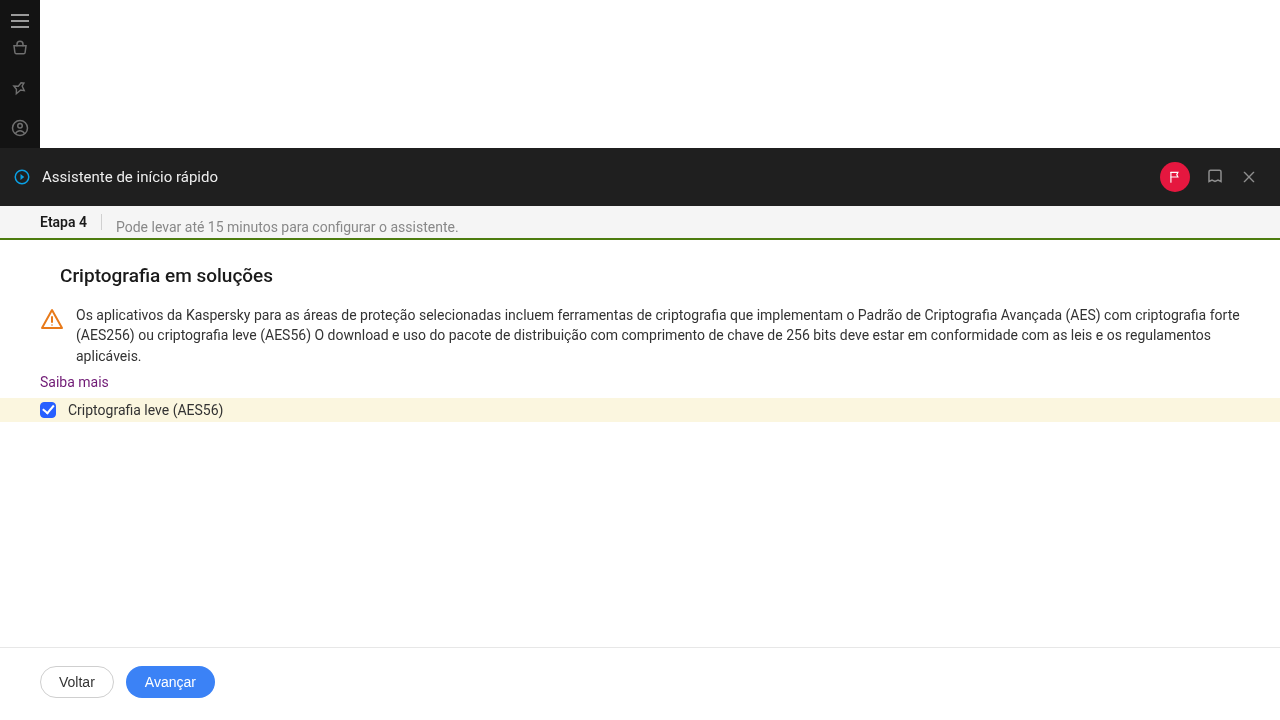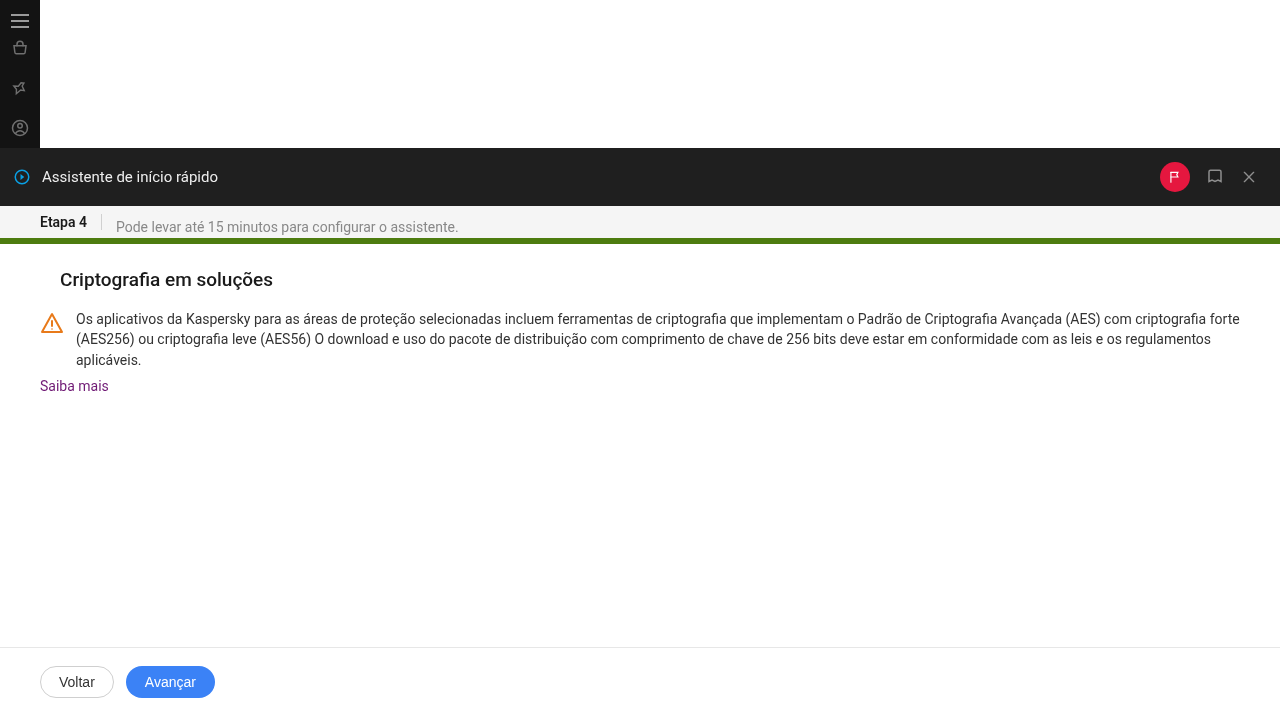--- a/index.html
+++ b/index.html
@@ -19,21 +19,21 @@
 
   
   .titlebar { height: 58px; background: #1f1f1f; display:flex; align-items:center; padding: 0 14px 0 12px; color:#fff; }
   .tb-logo { width: 20px; height: 20px; margin-right: 10px; display:flex; align-items:center; justify-content:center; }
   .tb-title { font-size: 15px; font-weight: 400; color: #ededed; }
   .tb-spacer { flex:1; }
   .tb-flag { width: 30px; height: 30px; border-radius: 50%; background:#e5173f; display:flex; align-items:center; justify-content:center; margin-right: 8px; cursor:pointer; }
   .tb-icon { width: 34px; height: 34px; display:flex; align-items:center; justify-content:center; color:#8e8e8e; cursor:pointer; }
 
   
-  .stepbar { height: 26px; background: #f5f5f5; border-bottom: 6px solid #4d7c0f; display:flex; align-items:center; padding: 16px 40px; font-size: 14px; }
+  .stepbar { height: 26px; background: #f5f5f5; border-bottom: 2px solid #4d7c0f; display:flex; align-items:center; padding: 16px 40px; font-size: 14px; }
   .step-label { font-weight: 600; color:#1a1a1a; }
   .step-divider { width:1px; height:16px; background:#d0d0d0; margin: 0 14px; }
   .step-desc { color:#888;margin-top:9px; }
 
   
   .content { flex:1; display:flex; flex-direction:column; min-height:0; }
   .scroll { flex:1; overflow:auto; }
   .section-title { font-size: 19px; font-weight: 500; color:#1a1a1a; padding: 24px 40px 18px 40px; margin-left: 20px; }
 
   .info-row { display:flex; align-items:flex-start; padding: 0 40px; }
@@ -131,20 +131,24 @@
               <path d="M12 3L2 21h20L12 3z"></path>
               <path d="M12 10v5" stroke-linecap="round"></path>
               <circle cx="12" cy="18" r="0.8" fill="#e87a1a" stroke="none"></circle>
             </svg>
           </div>
           <div class="info-text">Os aplicativos da Kaspersky para as áreas de proteção selecionadas incluem ferramentas de criptografia que implementam o Padrão de Criptografia Avançada (AES) com criptografia forte (AES256) ou criptografia leve (AES56) O download e uso do pacote de distribuição com comprimento de chave de 256 bits deve estar em conformidade com as leis e os regulamentos aplicáveis.</div>
         </div>
 
         <a class="link">Saiba mais</a>
 
+        <div class="option highlight">
+          <span class="checkbox checked"></span>
+          <span>Criptografia leve (AES56)</span>
+        </div>
       </div>
 
       <div class="footer">
         <button class="btn btn-secondary">Voltar</button>
         <button class="btn btn-primary">Avançar</button>
       </div>
     </div>
   </div>
 </div>
 

